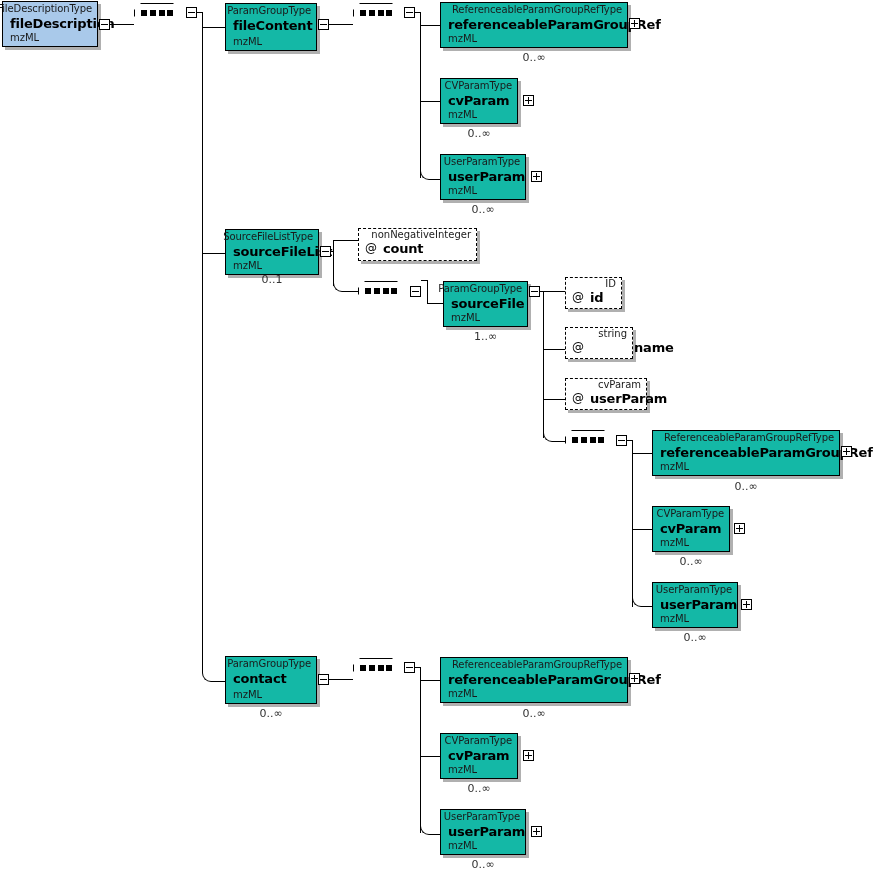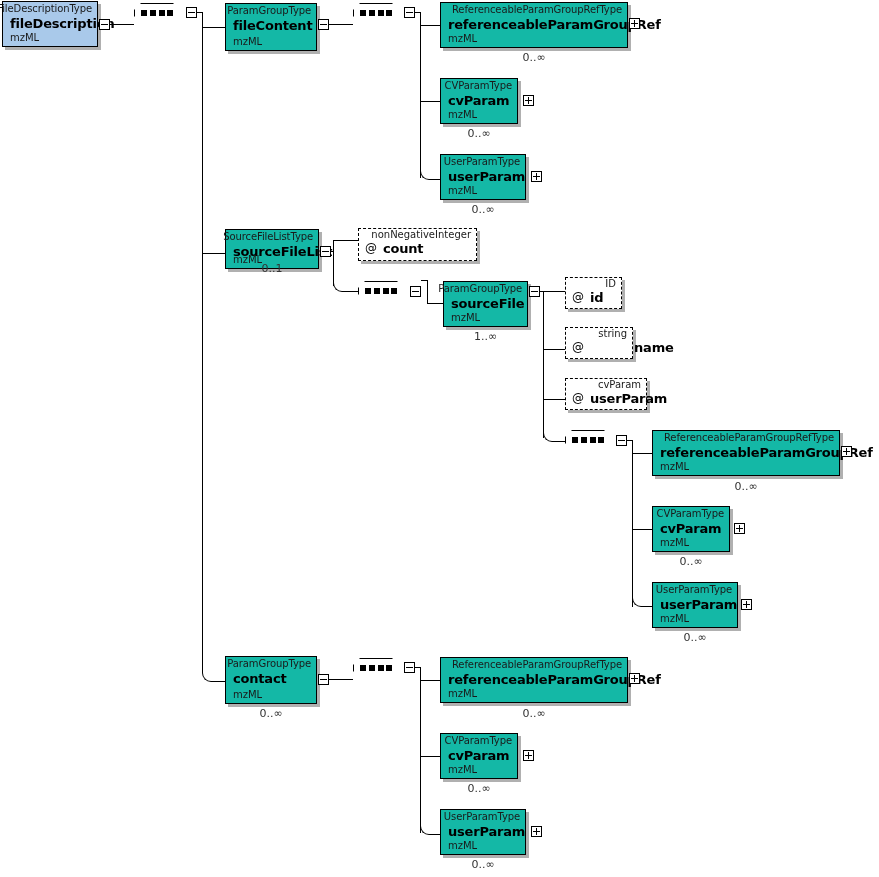--- a/index.html
+++ b/index.html
@@ -194,27 +194,27 @@
   <div class="card" style="left:440px;top:128px;width:78px;">0..∞</div>
 
   <div class="node" style="left:440px;top:154px;width:86px;height:46px;">
     <span class="ntype">UserParamType</span>
     <span class="nname">userParam</span>
     <span class="nns">mzML</span>
   </div>
   <div class="tog plus" style="left:531px;top:171px;"></div>
   <div class="card" style="left:440px;top:204px;width:86px;">0..∞</div>
 
-  <div class="node" style="left:225px;top:229px;width:94px;height:40px;">
+  <div class="node" style="left:225px;top:229px;width:94px;height:46px;">
     <span class="ntype">SourceFileListType</span>
     <span class="nname">sourceFileList</span>
     <span class="nns">mzML</span>
   </div>
   <div class="tog" style="left:320px;top:246px;"></div>
-  <div class="card" style="left:225px;top:263px;width:94px;">0..1</div>
+  <div class="card" style="left:225px;top:274px;width:94px;">0..1</div>
 
   <div class="attr" style="left:358px;top:228px;width:119px;height:33px;text-align:right;">
     <span class="atype">nonNegativeInteger</span>
     <span class="aat">@</span>
     <span class="aname" style="left:24px;">count</span>
   </div>
 
   <div class="tog" style="left:410px;top:286px;"></div>
 
   <div class="node" style="left:443px;top:281px;width:85px;height:46px;">

